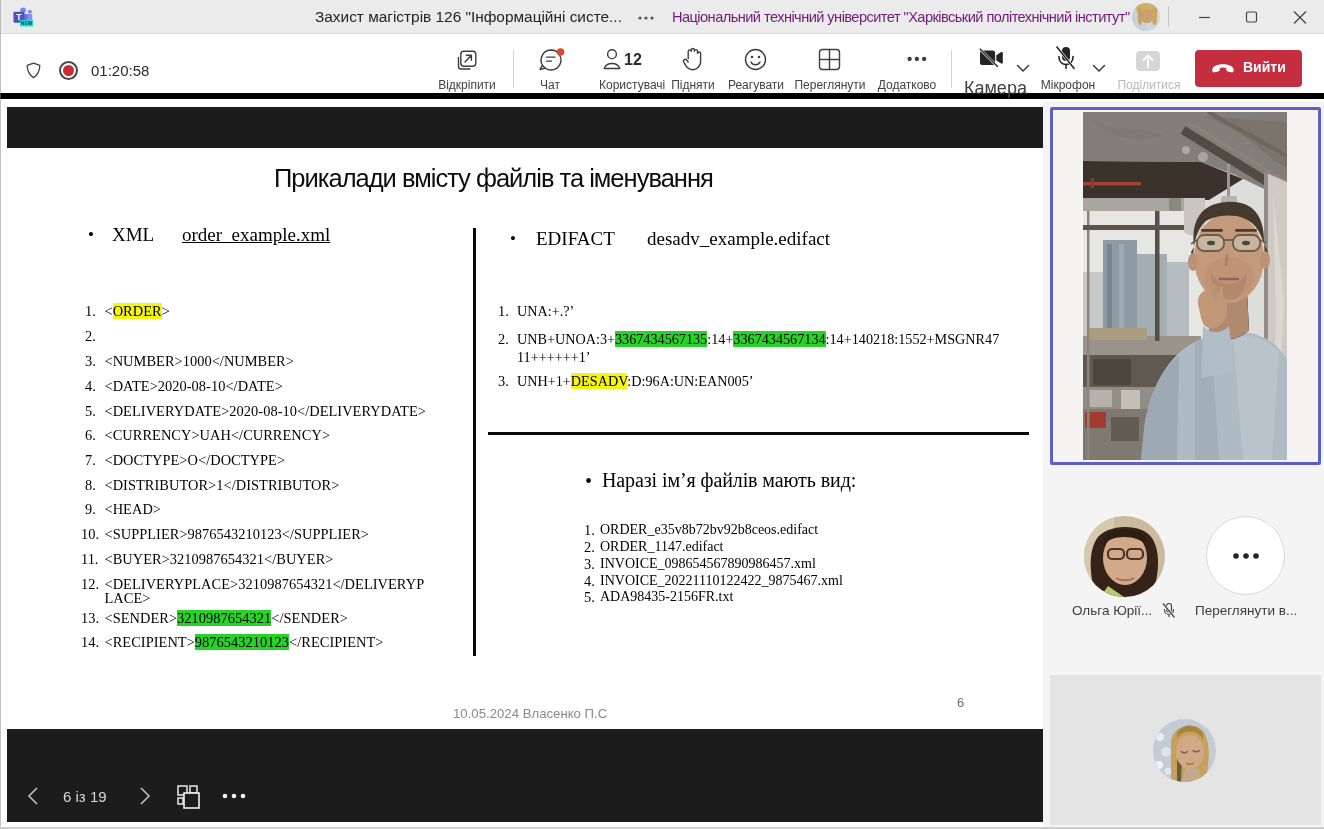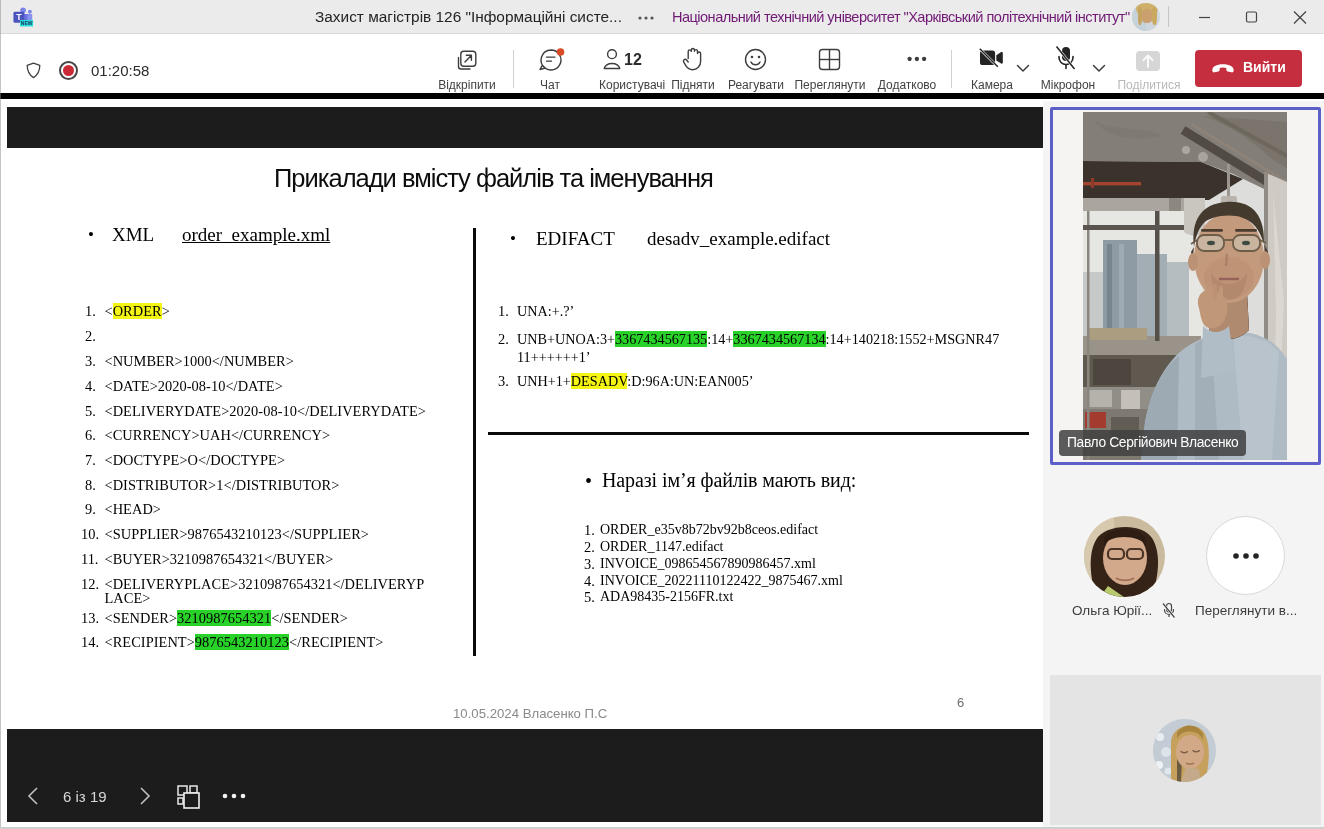--- a/index.html
+++ b/index.html
@@ -114,21 +114,21 @@
 
   <svg class="abs" style="left:978px;top:12px;" width="28" height="24" viewBox="0 0 28 24">
     <path d="M2 6 a2.6 2.6 0 0 1 2.6 -2.6 L14.5 3.4 a2.6 2.6 0 0 1 2.6 2.6 L17.1 15.5 a2.6 2.6 0 0 1 -2.6 2.6 L4.6 18.1 a2.6 2.6 0 0 1 -2.6 -2.6 Z" fill="#242424"></path>
     <path d="M18.3 8.2 L23.2 5.1 a1 1 0 0 1 1.6 .9 L24.8 15.6 a1 1 0 0 1 -1.6 .9 L18.3 13.4 Z" fill="#242424"></path>
     <line x1="1.8" y1="1.8" x2="19.8" y2="19.8" stroke="#fff" stroke-width="2.6"></line>
     <line x1="1.8" y1="1.8" x2="19.8" y2="19.8" stroke="#242424" stroke-width="1.4"></line>
   </svg>
   <svg class="abs" style="left:1015px;top:28px;" width="16" height="12" viewBox="0 0 16 12">
       <path d="M2.5 2.5 L8 8 L13.5 2.5" fill="none" stroke="#3d3d3d" stroke-width="1.5" stroke-linecap="round" stroke-linejoin="round"></path>
     </svg>
-  <div class="abs" style="left:964px;top:43px;width:56px;text-align:center;font-size:12px;color:#424242;">Камера</div>
+  <div class="abs" style="left:964px;top:43px;width:56px;text-align:center;font-size:18px;color:#424242;">Камера</div>
 
   <svg class="abs" style="left:1053px;top:10px;" width="26" height="27" viewBox="0 0 26 27">
     <rect x="9" y="2" width="8" height="14" rx="4" fill="#242424"></rect>
     <path d="M6 11.5 L6 12.5 a7 7 0 0 0 14 0 L20 11.5" fill="none" stroke="#242424" stroke-width="1.6" stroke-linecap="round"></path>
     <line x1="13" y1="20" x2="13" y2="23.5" stroke="#242424" stroke-width="1.6" stroke-linecap="round"></line>
     <line x1="3.5" y1="1.5" x2="21.5" y2="24" stroke="#fff" stroke-width="2.8"></line>
     <line x1="3.5" y1="1.5" x2="21.5" y2="24" stroke="#242424" stroke-width="1.5"></line>
   </svg>
   <svg class="abs" style="left:1091px;top:28px;" width="16" height="12" viewBox="0 0 16 12">
       <path d="M2.5 2.5 L8 8 L13.5 2.5" fill="none" stroke="#3d3d3d" stroke-width="1.5" stroke-linecap="round" stroke-linejoin="round"></path>
@@ -330,21 +330,20 @@
     <path d="M144 142 L143 154" fill="none" stroke="#ab8166" stroke-width="2.5"></path>
     <line x1="136" y1="167" x2="156" y2="167" stroke="#96625a" stroke-width="2.4"></line>
     <path d="M128 160 C134 176 158 176 164 160 C163 181 155 188 146 188 C137 188 129 181 128 160 Z" fill="#a07b5f" opacity=".4"></path>
 
     <path d="M116 196 C112 184 120 176 130 178 C140 180 146 188 144 200 C142 212 134 218 126 216 C119 214 118 206 116 196 Z" fill="#c09878"></path>
     <rect x="124" y="175" width="4" height="14" rx="2" fill="#c09878"></rect>
     <rect x="130" y="172" width="4" height="16" rx="2" fill="#bb9274"></rect>
     <rect x="136" y="174" width="4" height="14" rx="2" fill="#c09878"></rect>
     <path d="M120 214 C128 222 138 222 146 214 L152 260 L118 266 Z" fill="#b0bcc6"></path>
   </svg>
-  <div class="abs" style="left:6px;top:320px;width:187px;height:26px;background:rgba(64,64,64,.85);border-radius:4px;color:#fff;font-size:13.8px;letter-spacing:-0.35px;line-height:26px;padding-left:8px;white-space:nowrap;overflow:hidden;">Павло Сергійович Власенко</div>
 </div>
 
 <div class="abs" style="left:1084px;top:516px;width:81px;height:81px;border-radius:50%;overflow:hidden;background:#cbbb9e;">
   <div class="abs" style="left:0;top:0;width:30px;height:81px;background:#d6c9ae;"></div>
   <svg class="abs" style="left:0;top:0;" width="81" height="81" viewBox="0 0 81 81">
     <path d="M12 81 C6 60 4 38 12 24 C20 8 58 6 68 22 C78 38 74 62 68 81 Z" fill="#352318"></path>
     <ellipse cx="41" cy="42" rx="22" ry="27" fill="#d3a98c"></ellipse>
     <path d="M20 30 C24 18 56 18 62 30 L62 22 C54 10 28 10 20 22 Z" fill="#2e1d13"></path>
     <rect x="24" y="33" width="16" height="10" rx="4" fill="none" stroke="#4a3526" stroke-width="2.2"></rect>
     <rect x="43" y="33" width="16" height="10" rx="4" fill="none" stroke="#4a3526" stroke-width="2.2"></rect>

